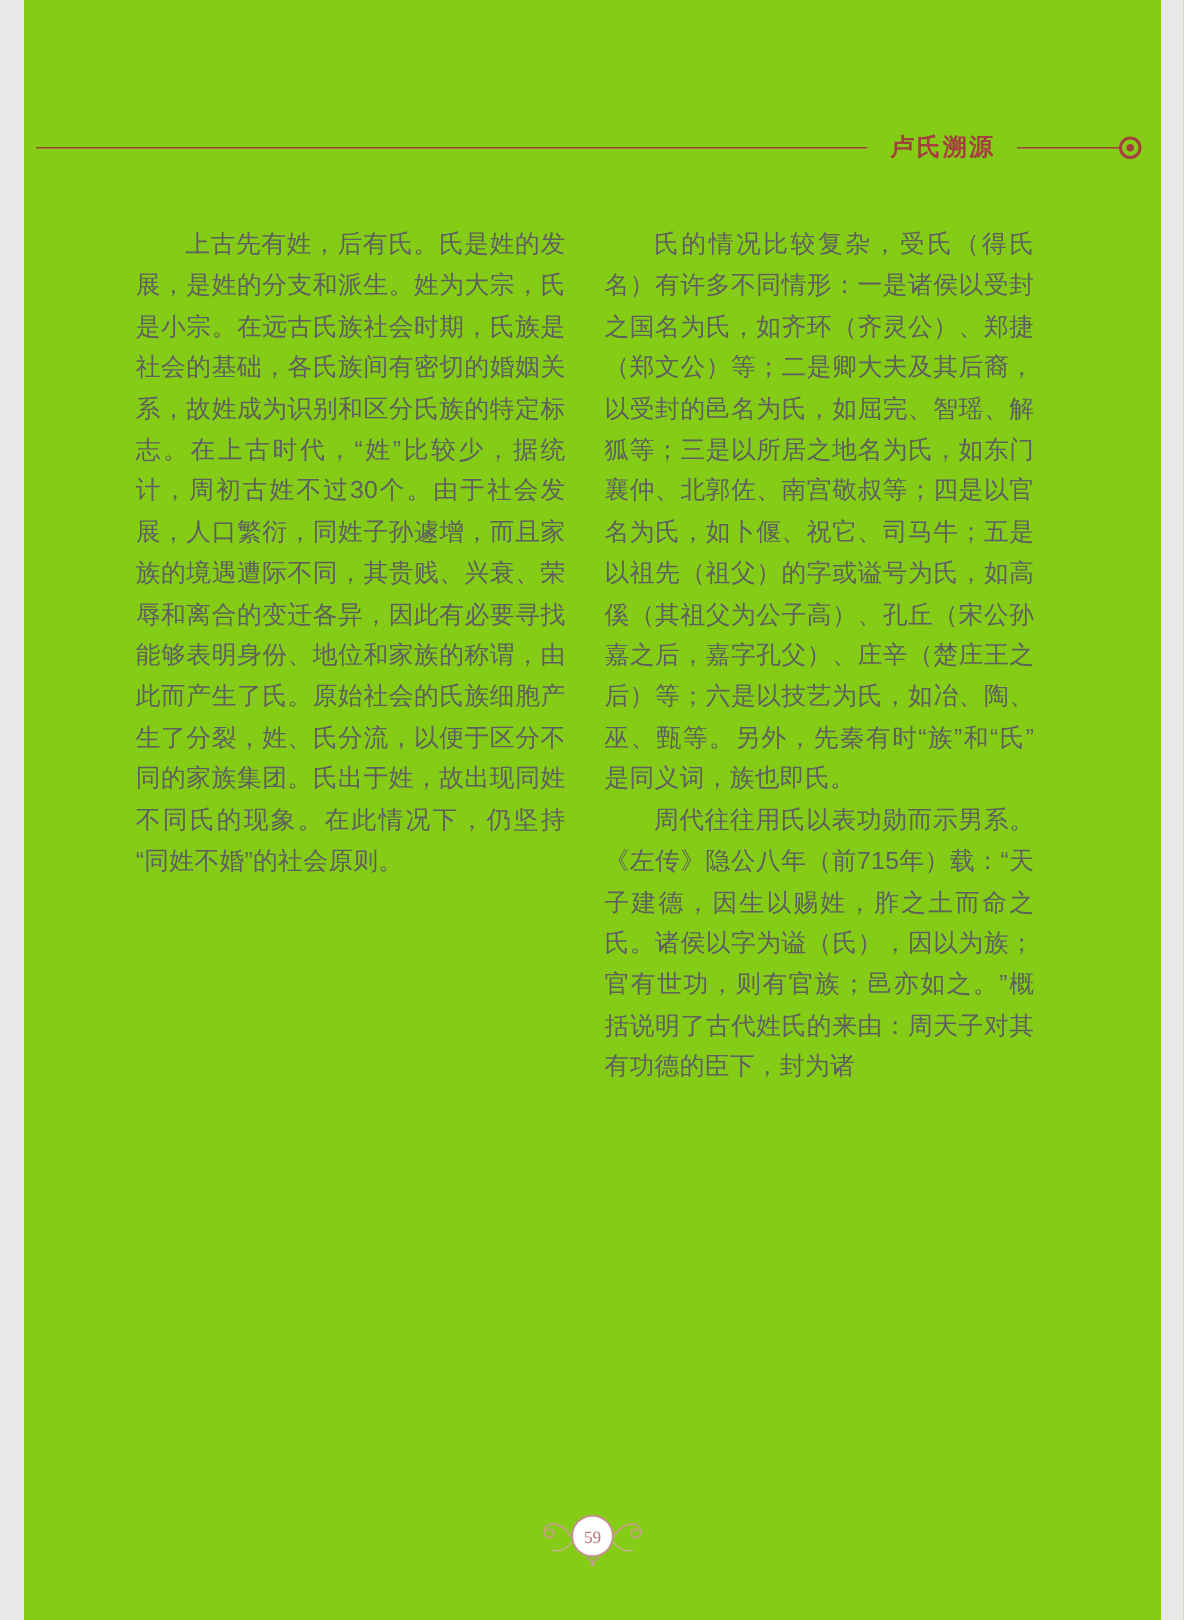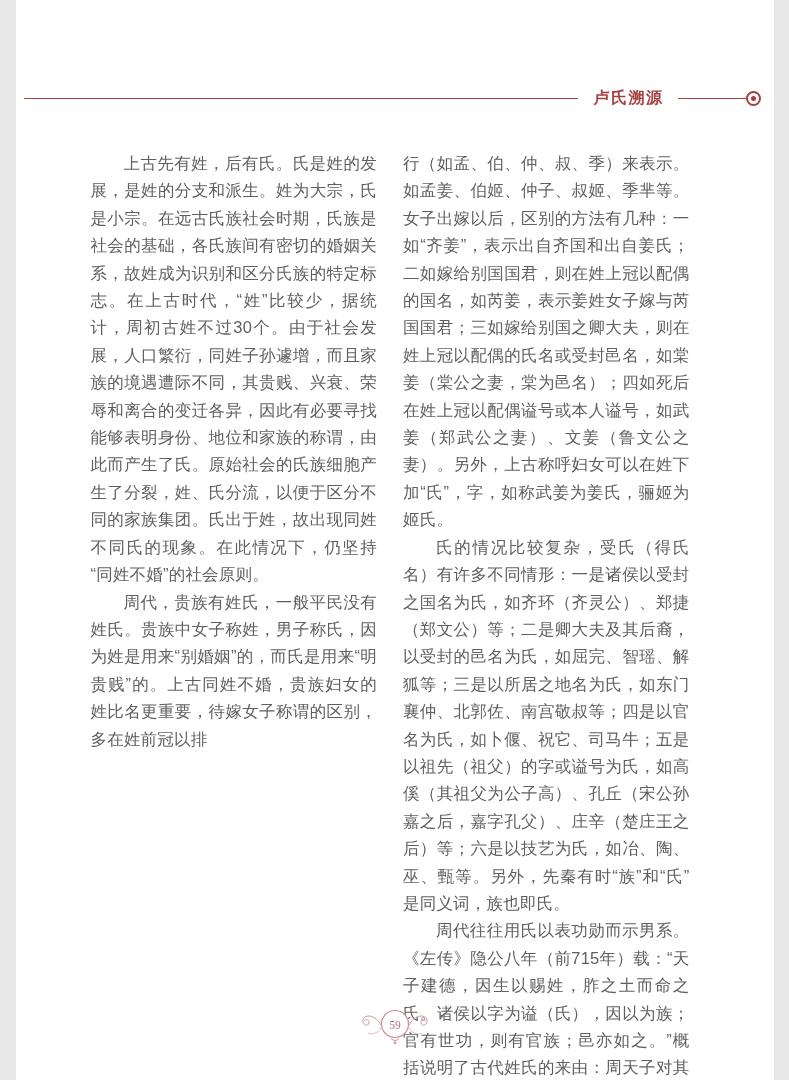--- a/index.html
+++ b/index.html
@@ -1,19 +1,19 @@
 <!DOCTYPE html>
 <html lang="zh"><head>
 <meta charset="utf-8">
 <style>
   html,body{margin:0;padding:0;background:#e8e8e8;}
   .page{
     position:relative;
     width:758px;height:1080px;
-    background:#ffffff;
+    background:#84cc16;
     margin:0 auto;
     font-family:"Liberation Sans","DejaVu Sans",sans-serif;
     overflow:hidden;
   }
   
   .header{
     position:absolute;
     top:89px;left:8px;right:13px;
     height:18px;
     display:flex;align-items:center;
@@ -84,24 +84,22 @@
   <div class="header">
     <div class="rule rule-long"></div>
     <div class="header-title">卢氏溯源</div>
     <div class="rule rule-short"></div>
     <div class="bullseye"></div>
   </div>
 
   <div class="content">
     <div class="column">
       <p class="indent">上古先有姓，后有氏。氏是姓的发展，是姓的分支和派生。姓为大宗，氏是小宗。在远古氏族社会时期，氏族是社会的基础，各氏族间有密切的婚姻关系，故姓成为识别和区分氏族的特定标志。在上古时代，“姓”比较少，据统计，周初古姓不过30个。由于社会发展，人口繁衍，同姓子孙遽增，而且家族的境遇遭际不同，其贵贱、兴衰、荣辱和离合的变迁各异，因此有必要寻找能够表明身份、地位和家族的称谓，由此而产生了氏。原始社会的氏族细胞产生了分裂，姓、氏分流，以便于区分不同的家族集团。氏出于姓，故出现同姓不同氏的现象。在此情况下，仍坚持“同姓不婚”的社会原则。</p>
-      <p class="indent">周代，贵族有姓氏，一般平民没有姓氏。贵族中女子称姓，男子称氏，因为姓是用来“别婚姻”的，而氏是用来“明贵贱”的。上古同姓不婚，贵族妇女的姓比名更重要，待嫁女子称谓的区别，多在姓前冠以排</p>
     </div>
     <div class="column">
-      <p>行（如孟、伯、仲、叔、季）来表示。如孟姜、伯姬、仲子、叔姬、季芈等。女子出嫁以后，区别的方法有几种：一如“齐姜”，表示出自齐国和出自姜氏；二如嫁给别国国君，则在姓上冠以配偶的国名，如芮姜，表示姜姓女子嫁与芮国国君；三如嫁给别国之卿大夫，则在姓上冠以配偶的氏名或受封邑名，如棠姜（棠公之妻，棠为邑名）；四如死后在姓上冠以配偶谥号或本人谥号，如武姜（郑武公之妻）、文姜（鲁文公之妻）。另外，上古称呼妇女可以在姓下加“氏”，字，如称武姜为姜氏，骊姬为姬氏。</p>
       <p class="indent">氏的情况比较复杂，受氏（得氏名）有许多不同情形：一是诸侯以受封之国名为氏，如齐环（齐灵公）、郑捷（郑文公）等；二是卿大夫及其后裔，以受封的邑名为氏，如屈完、智瑶、解狐等；三是以所居之地名为氏，如东门襄仲、北郭佐、南宫敬叔等；四是以官名为氏，如卜偃、祝它、司马牛；五是以祖先（祖父）的字或谥号为氏，如高傒（其祖父为公子高）、孔丘（宋公孙嘉之后，嘉字孔父）、庄辛（楚庄王之后）等；六是以技艺为氏，如冶、陶、巫、甄等。另外，先秦有时“族”和“氏”是同义词，族也即氏。</p>
       <p class="indent">周代往往用氏以表功勋而示男系。《左传》隐公八年（前715年）载：“天子建德，因生以赐姓，胙之土而命之氏。诸侯以字为谥（氏），因以为族；官有世功，则有官族；邑亦如之。”概括说明了古代姓氏的来由：周天子对其有功德的臣下，封为诸</p>
     </div>
   </div>
 
   <div class="folio">
     <svg width="84" height="46" viewBox="0 0 84 46">
 
       <path d="M28,21 C22,10 11,10 10,16 C9,21 15,23 16,19 C17,15.5 12.5,14.5 11.5,17" fill="none" stroke="#cf9a9b" stroke-width="1"></path>
       <path d="M56,21 C62,10 73,10 74,16 C75,21 69,23 68,19 C67,15.5 71.5,14.5 72.5,17" fill="none" stroke="#cf9a9b" stroke-width="1"></path>

